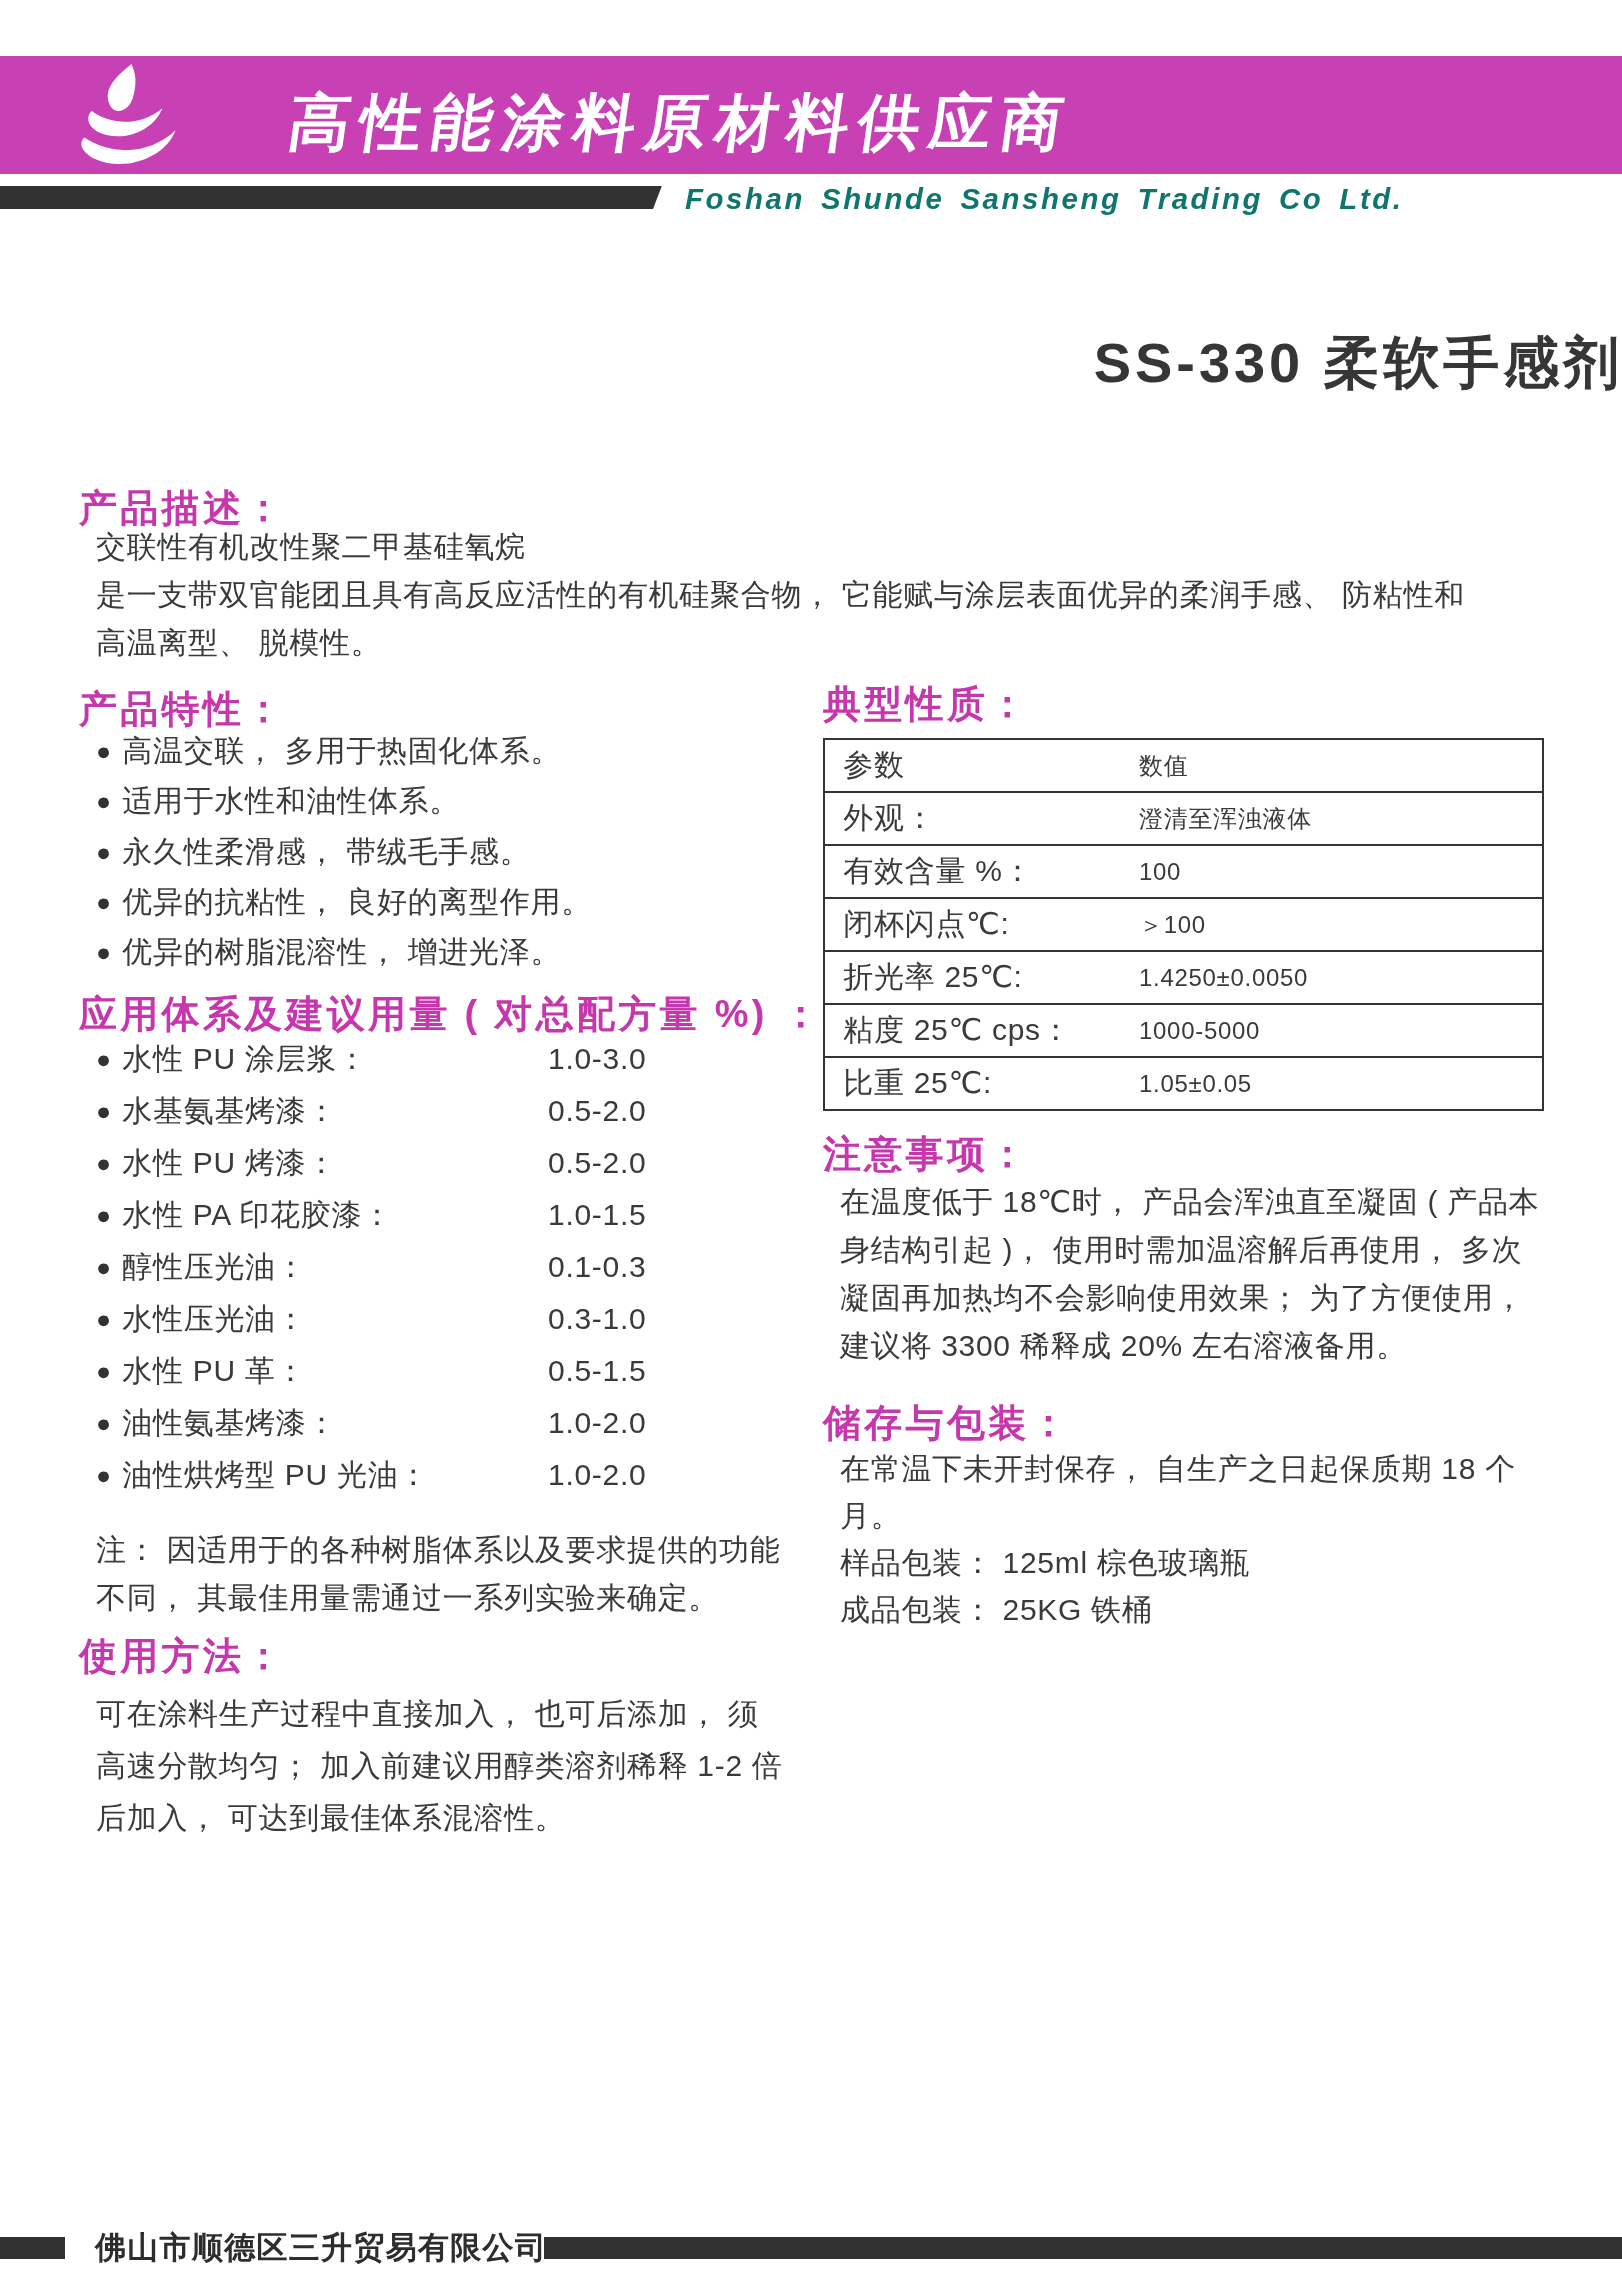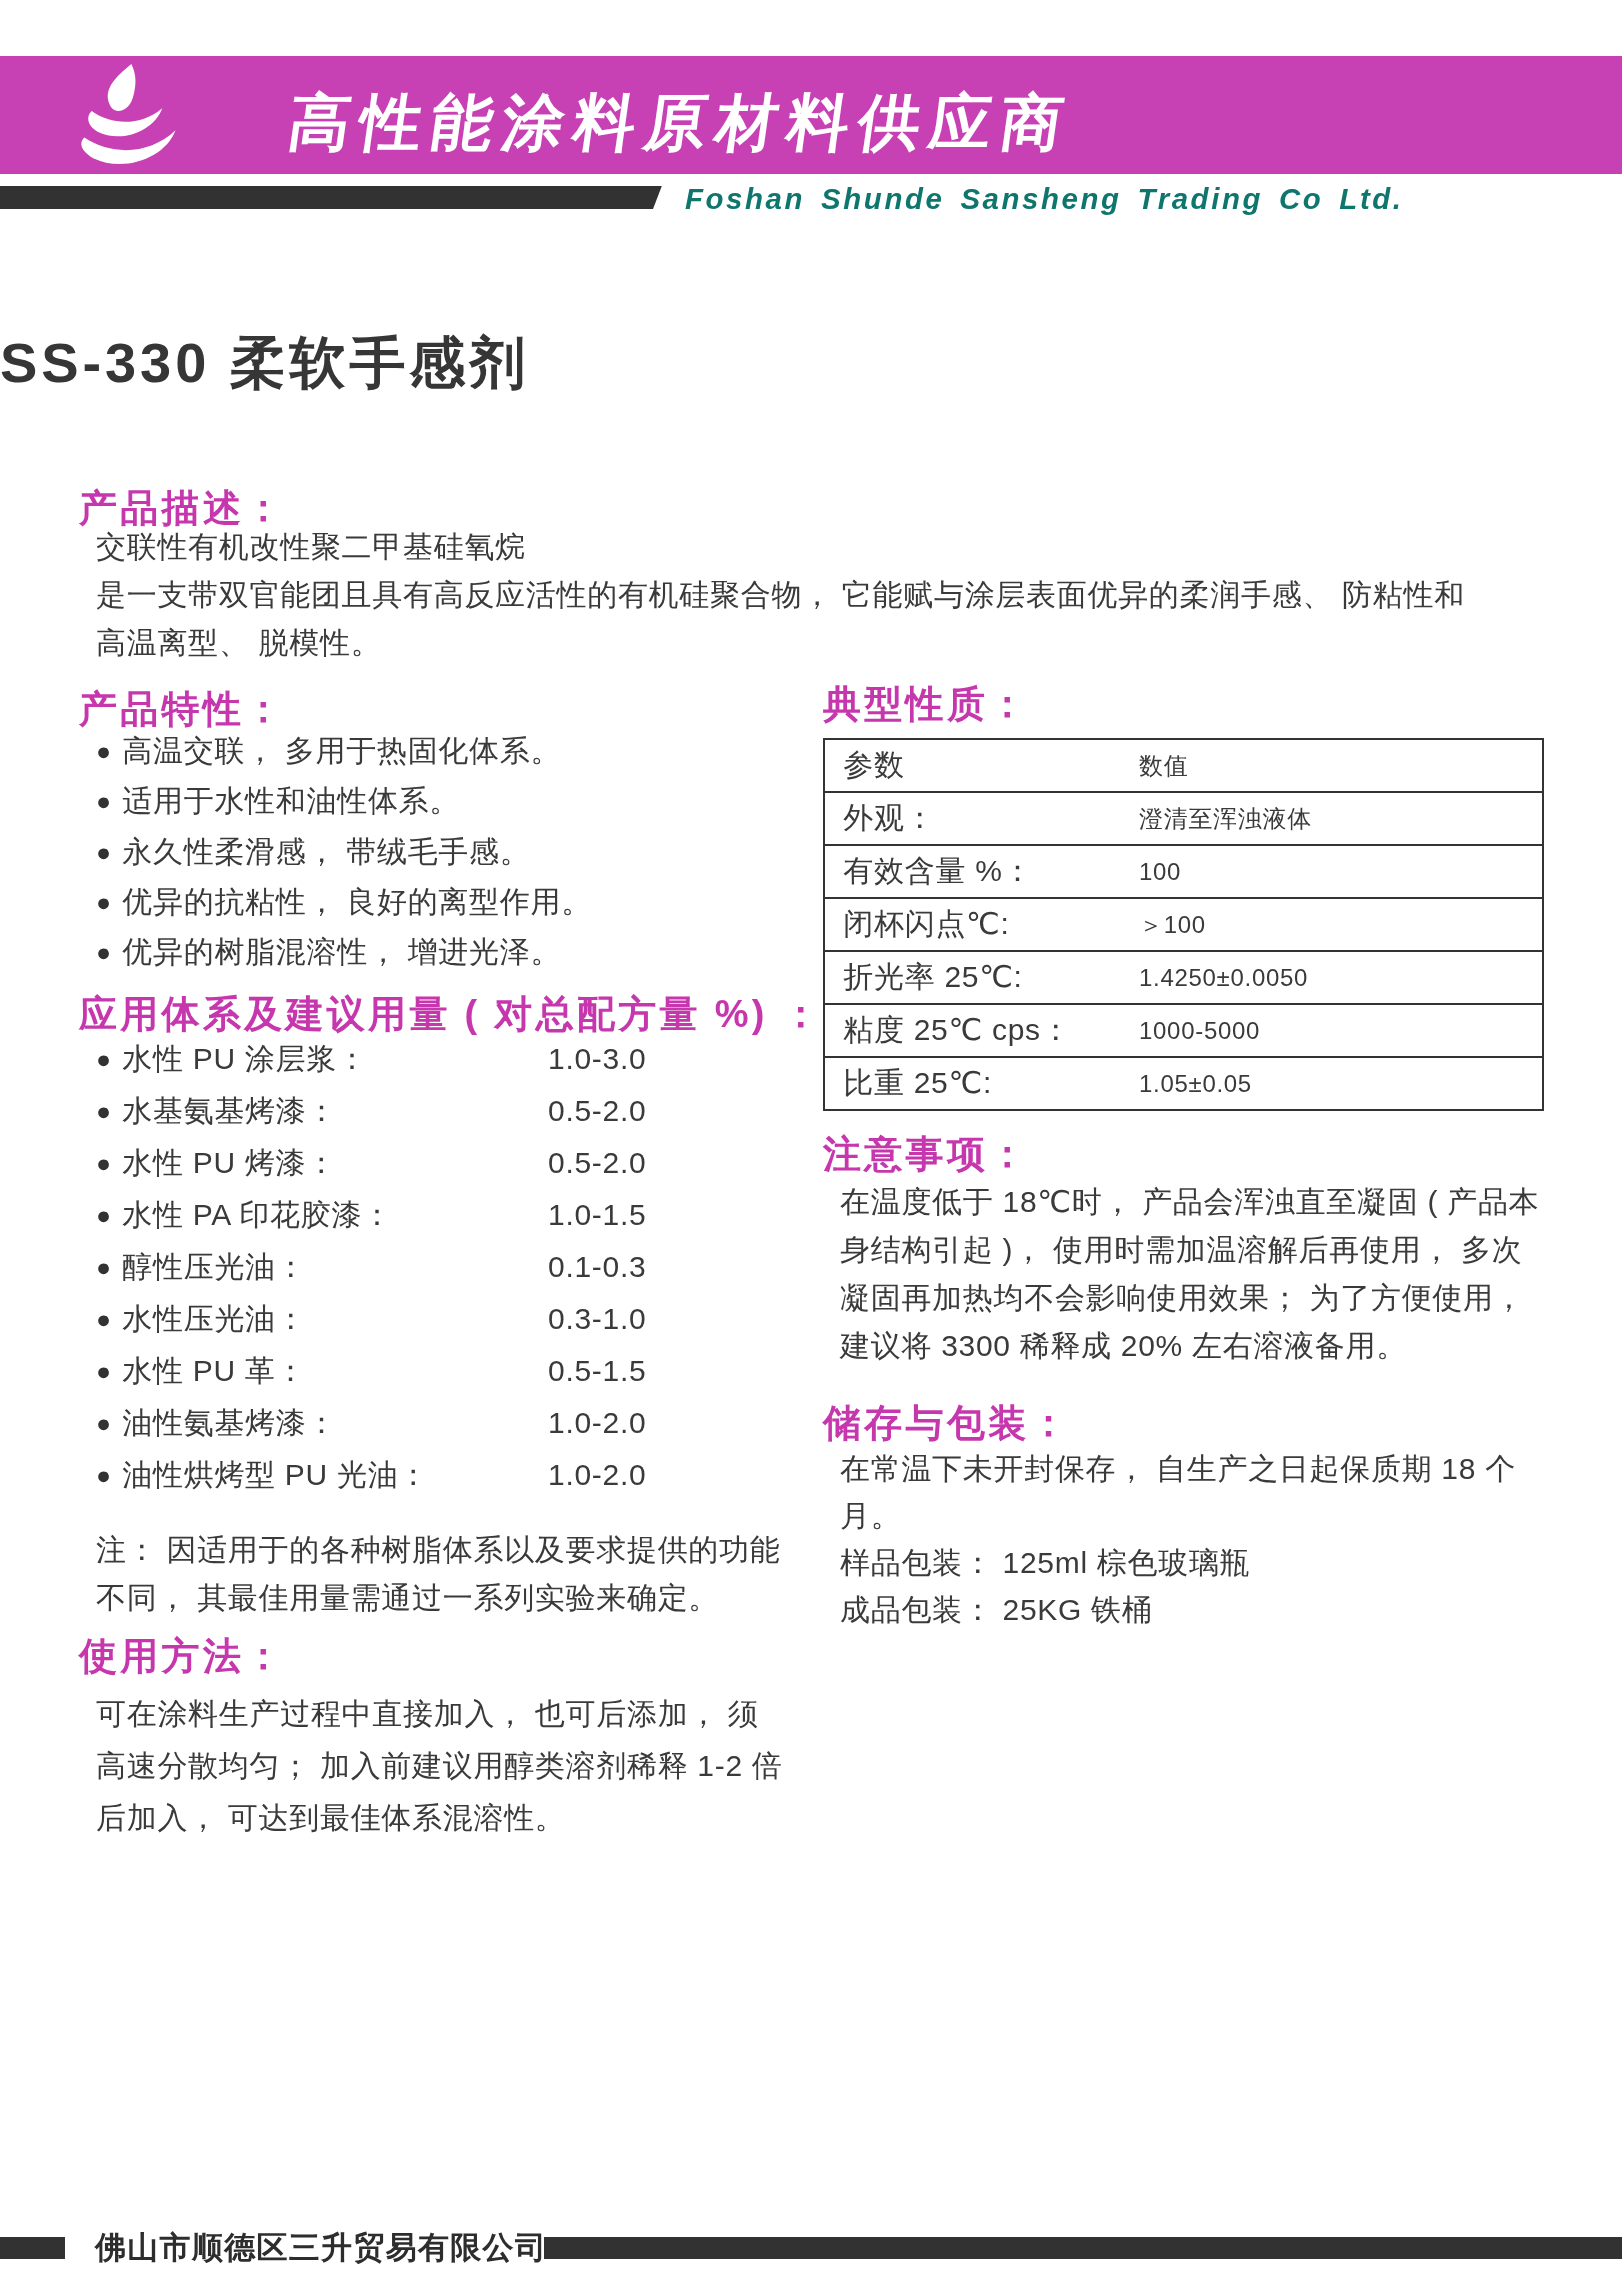--- a/index.html
+++ b/index.html
@@ -29,21 +29,21 @@
     background:#323232; transform:skewX(-21deg); transform-origin:left bottom;
   }
   .company-en{
     position:absolute; left:685px; top:182px;
     font-size:29.4px; font-weight:700; font-style:italic; color:#0f766e;
     letter-spacing:2.6px; word-spacing:5.2px; white-space:nowrap;
   }
   
   .product-title{
     position:absolute; left:0; top:326px; width:1623px;
-    text-align:left; font-size:56px; font-weight:800; color:#363636;
+    text-align:right; font-size:56px; font-weight:800; color:#363636;
     letter-spacing:3.9px; white-space:nowrap;
   }
   
   .h-magenta{
     position:absolute; font-size:38px; font-weight:800; color:#c637ad;
     letter-spacing:3.3px; white-space:nowrap;
   }
   .body-line{font-size:30px; font-weight:500; color:#3a3a3a; letter-spacing:0.7px; white-space:nowrap;margin-left:17px;}
   .dot{font-size:25px; color:#323232; margin-right:10.5px; vertical-align:1.3px;}
   

